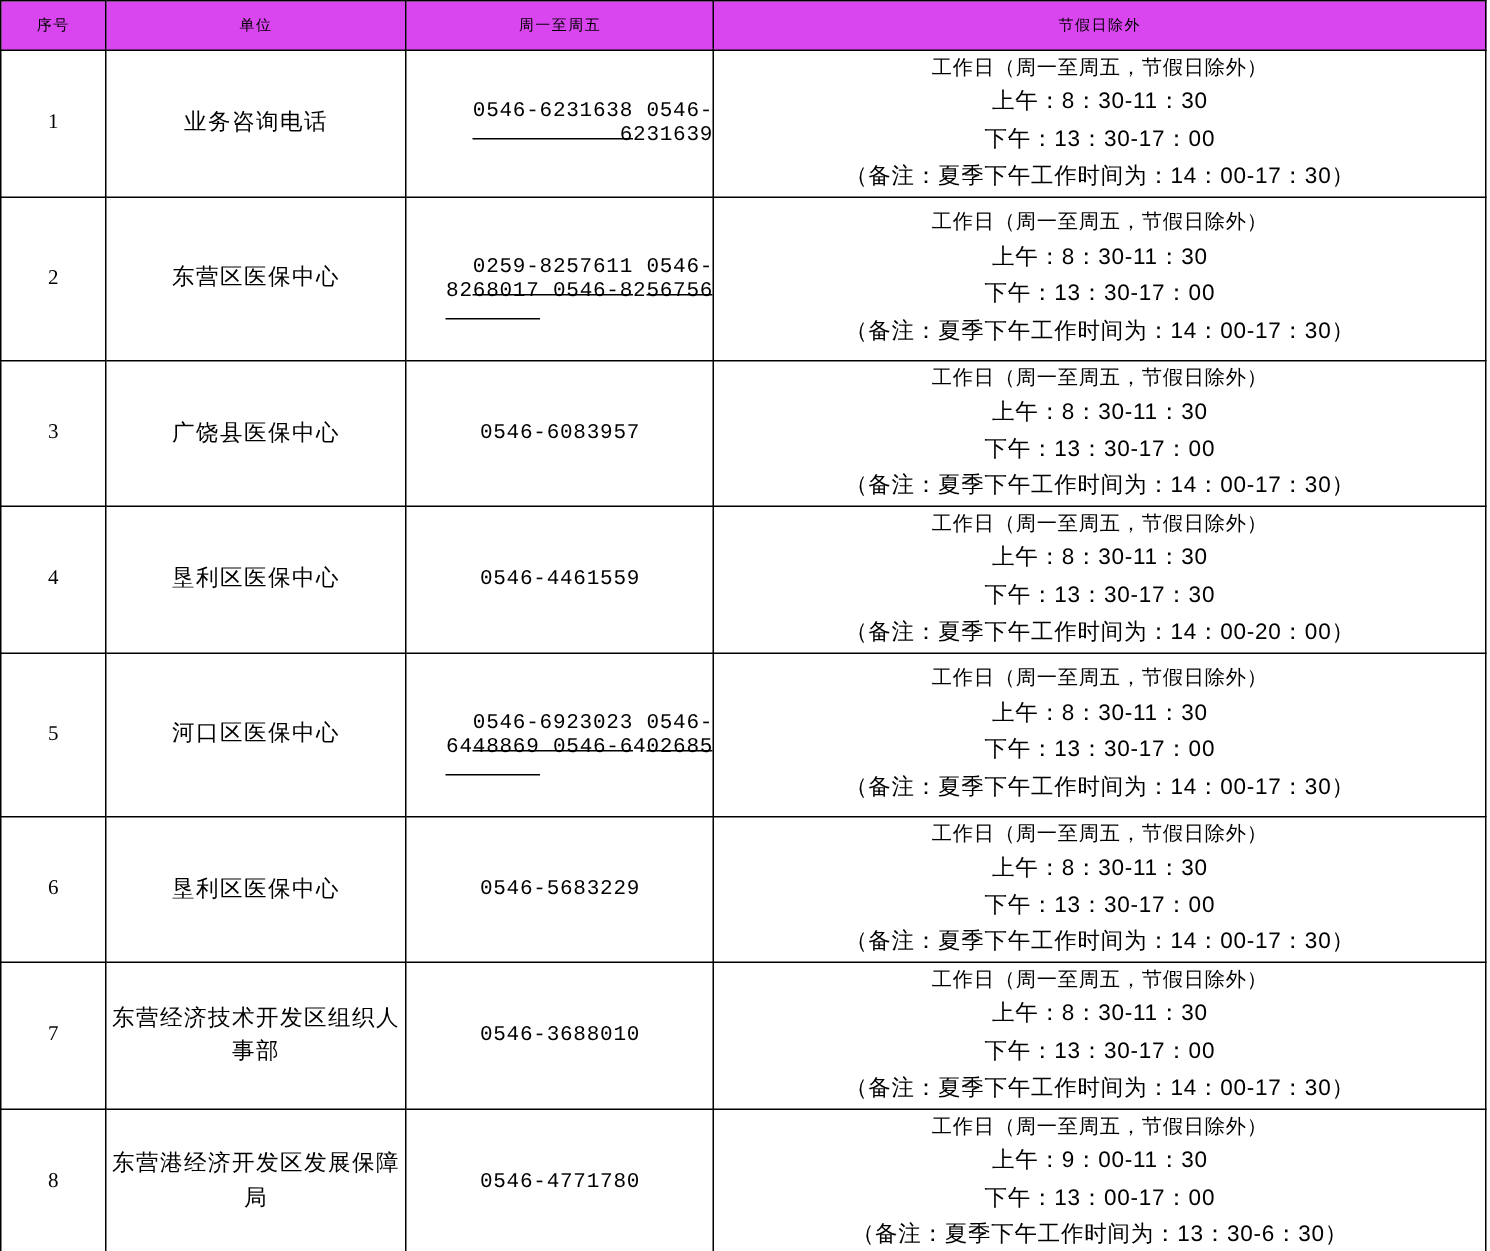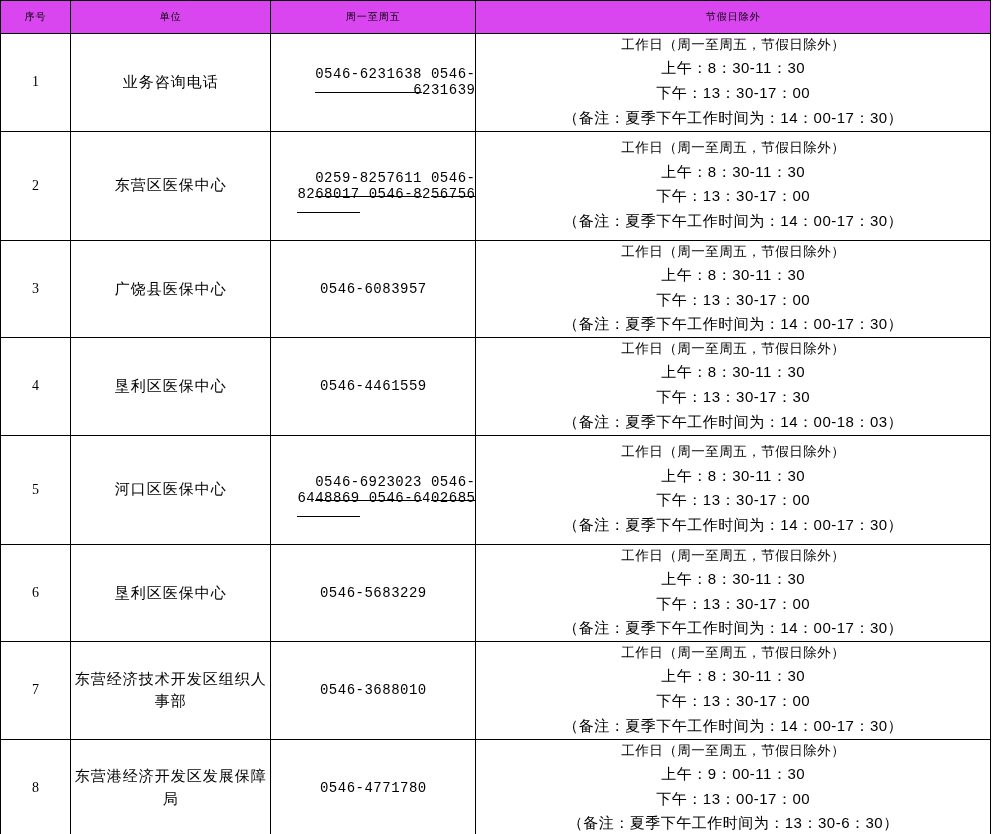--- a/index.html
+++ b/index.html
@@ -160,21 +160,21 @@
     </tr>
 
     <tr class="r4">
       <td class="cell-no">4</td>
       <td class="cell-unit">垦利区医保中心</td>
       <td class="cell-phone">0546-4461559</td>
       <td class="cell-time">
         <span class="tline">工作日（周一至周五，节假日除外）</span>
         <span class="tline mono-inline">上午：8：30-11：30</span>
         <span class="tline mono-inline">下午：13：30-17：30</span>
-        <span class="tline mono-inline">（备注：夏季下午工作时间为：14：00-18：03）</span>
+        <span class="tline mono-inline">（备注：夏季下午工作时间为：14：00-20：00）</span>
       </td>
     </tr>
 
     <tr class="r5">
       <td class="cell-no">5</td>
       <td class="cell-unit">河口区医保中心</td>
       <td class="cell-phone has-stack">
         <span class="phone-stack">
           <span class="phone-row">0546-6923023</span>
           <span class="phone-row">0546-6448869</span>

